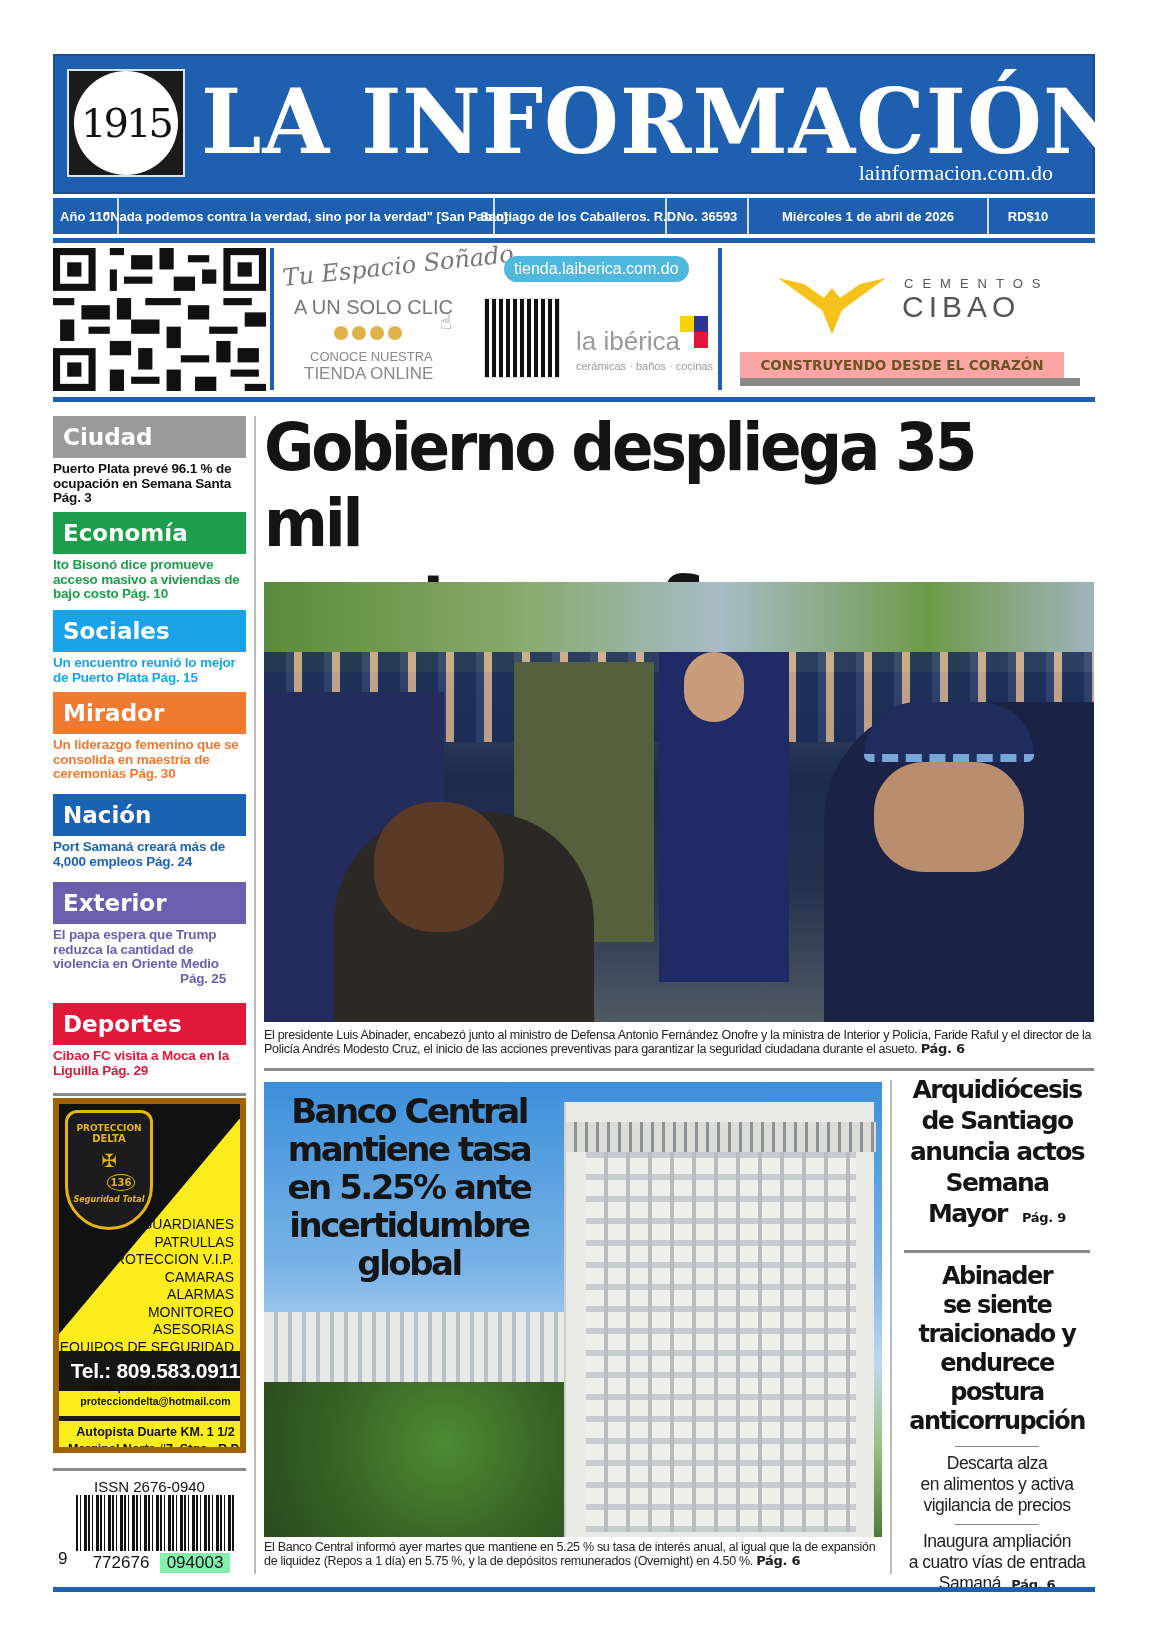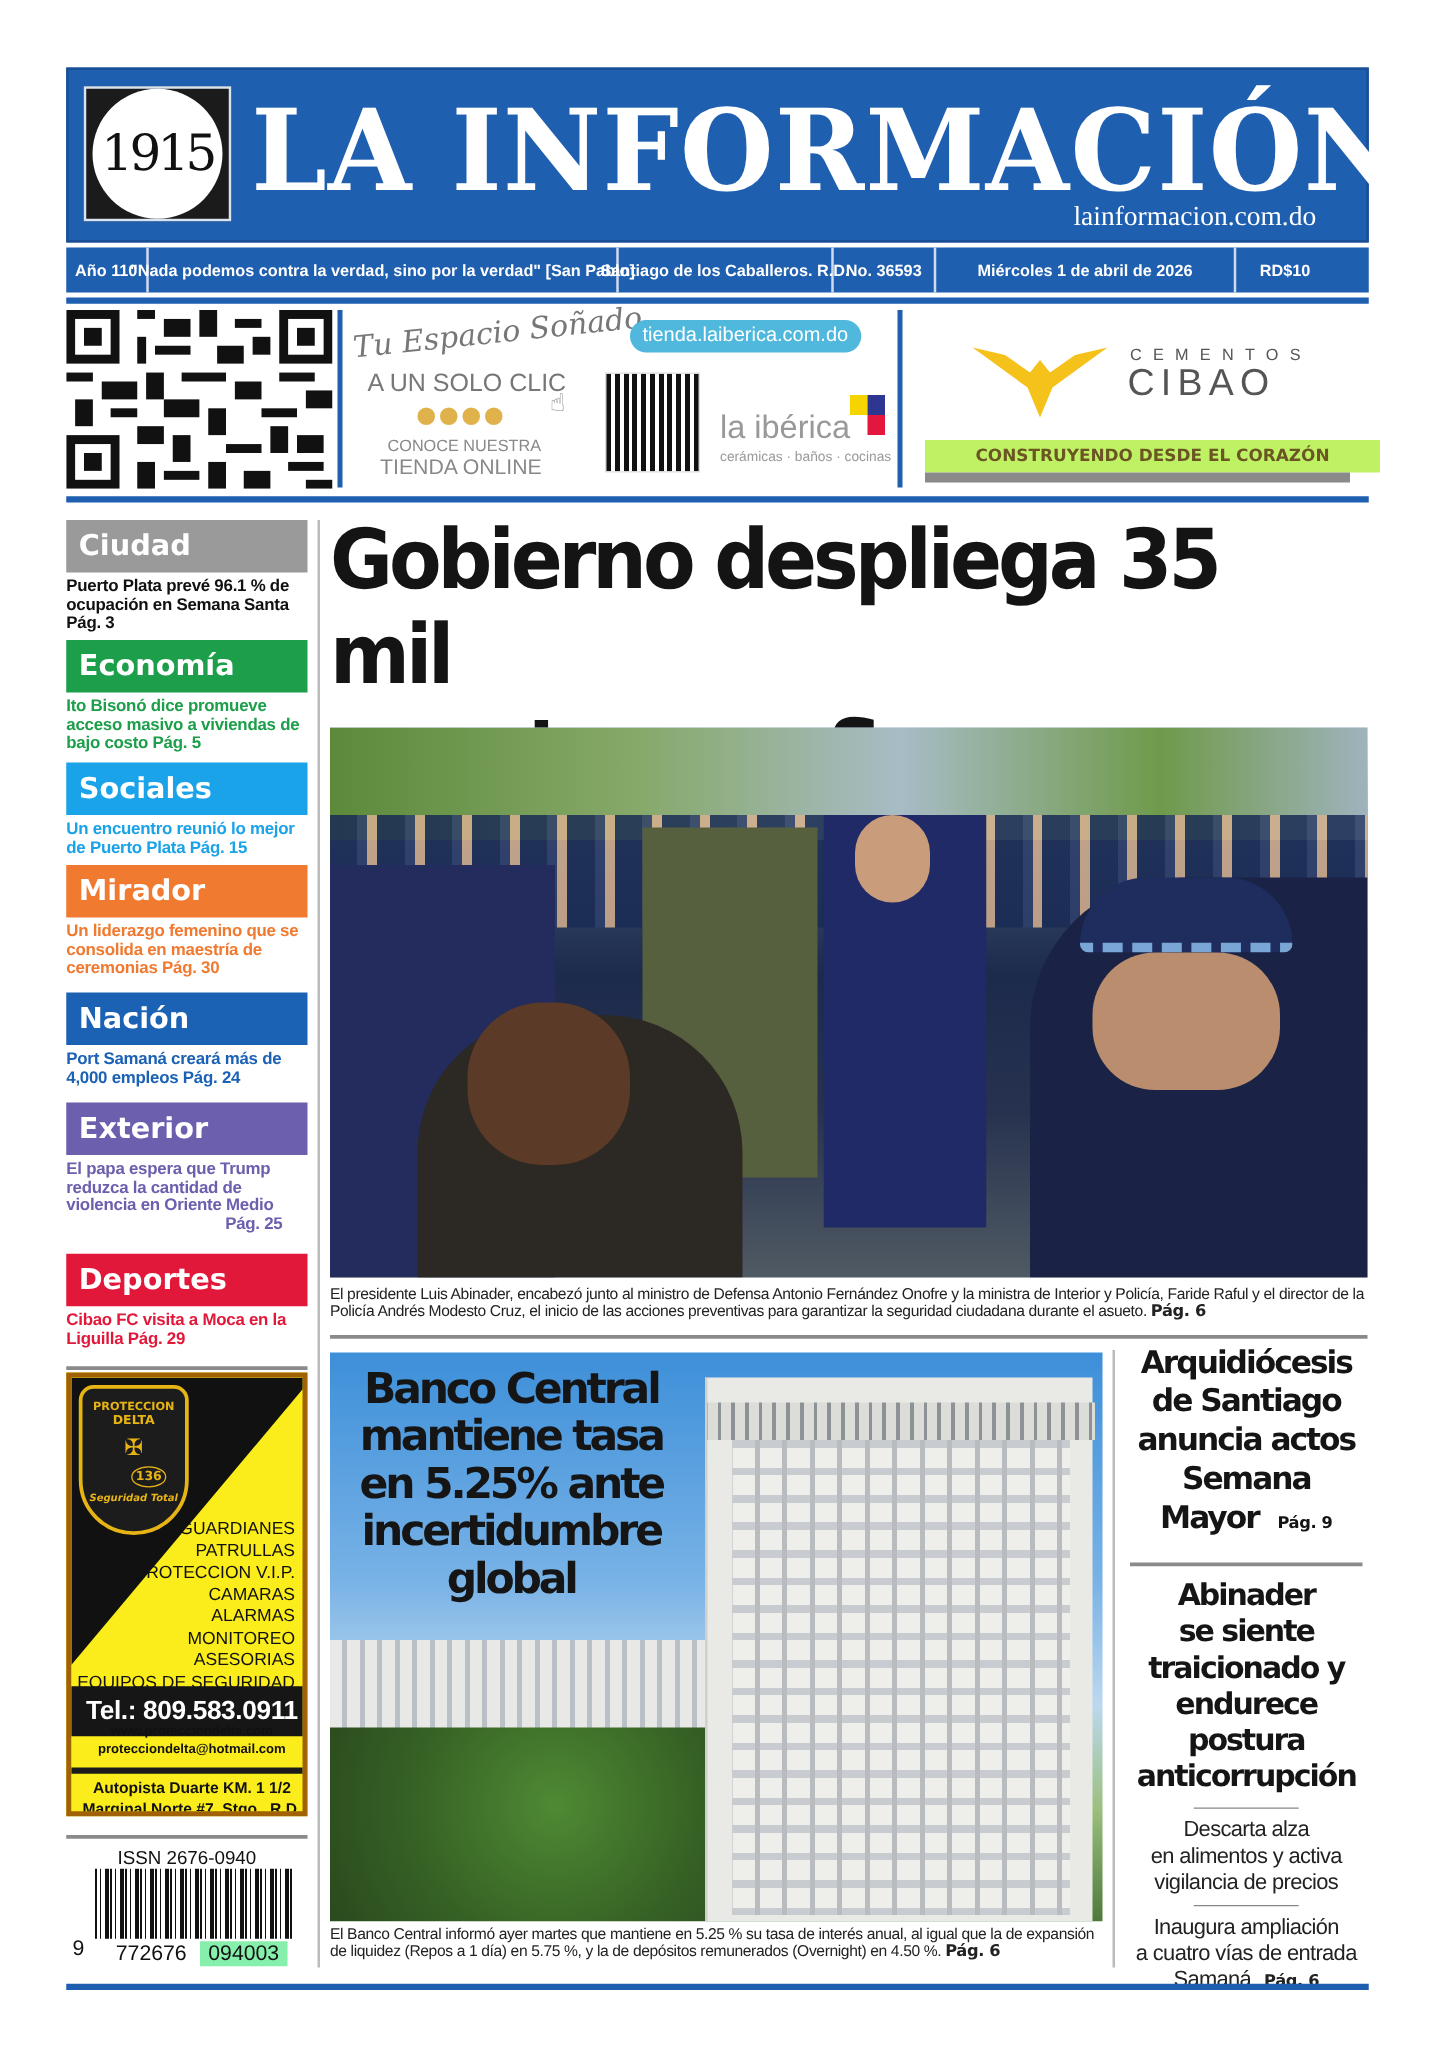--- a/index.html
+++ b/index.html
@@ -48,21 +48,21 @@
 
   
   .rcol { left: 900px; width: 194px; text-align: center; }
   .rhead { font-family: "DejaVu Sans", sans-serif; font-weight: bold; font-size: 25px; line-height: 31px; letter-spacing: -1.6px; color: #151515; }
   .rsub { font-family: "Liberation Sans", sans-serif; font-size: 17.5px; line-height: 21px; color: #222; letter-spacing: -0.5px; }
   .pag-small { font-family: "DejaVu Sans", sans-serif; font-weight: bold; font-size: 13px; letter-spacing: -0.3px; }
   .hr-gray { height: 3px; background: #8a8a8a; }
   .hr-thin { height: 1px; background: #888; }
 
   
-  .delta { left: 53px; top: 1098px; width: 193px; height: 355px; background: #fbec1b; overflow: hidden; border: 4px solid #a16207; }
+  .delta { left: 53px; top: 1098px; width: 193px; height: 355px; background: #fbec1b; overflow: hidden; border: 6px solid #a16207; }
   .delta-black { left: 0; top: 0; width: 193px; height: 230px; background: #111; clip-path: polygon(0 0, 100% 0, 0 100%); }
   .delta-list { right: 6px; top: 112px; text-align: right; font-family: "Liberation Sans", sans-serif; font-size: 14px; line-height: 17.5px; color: #111; }
   .delta-tel { left: 0; top: 247px; width: 193px; height: 40px; background: #161616; color: #fff; font-family: "Liberation Sans", sans-serif; font-weight: bold; font-size: 21px; display: flex; align-items: center; justify-content: center; letter-spacing: -0.3px; }
   .delta-web { left: 0; top: 276px; width: 193px; text-align: center; font-family: "Liberation Sans", sans-serif; font-weight: bold; font-size: 10.5px; line-height: 14px; }
   .delta-addr { left: 0; top: 312px; width: 193px; border-top: 5px solid #1a1a1a; padding-top: 3px; text-align: center; font-family: "Liberation Sans", sans-serif; font-weight: bold; font-size: 12.5px; line-height: 17px; }
 
   .barcode { left: 58px; top: 1495px; width: 185px; height: 80px; }
   .bottom-rule { left: 53px; top: 1587px; width: 1042px; height: 5px; background: #1f5fb0; }
 </style>
 </head>
@@ -158,32 +158,32 @@
 <div class="abs ad-sep" style="left:718px; top:248px; height:142px;"></div>
 
 <div class="abs cibao">
   <div class="abs" style="left:48px; top:24px;">
     <svg width="116" height="64" viewBox="0 0 116 64">
       <path d="M58 64 L48 40 L4 8 L30 14 L50 28 L58 18 L66 28 L86 14 L112 8 L68 40 Z" fill="#f4c21a"></path>
     </svg>
   </div>
   <div class="abs" style="left:178px; top:30px; font-family:'Liberation Sans',sans-serif; font-size:13px; letter-spacing:9px; color:#555;">CEMENTOS</div>
   <div class="abs" style="left:176px; top:44px; font-family:'Liberation Sans',sans-serif; font-size:30px; letter-spacing:5px; color:#555;">CIBAO</div>
-  <div class="abs" style="left:14px; top:106px; width:364px; height:26px; background:#bef264; color:#6b5523; font-family:'DejaVu Sans',sans-serif; font-weight:bold; font-size:13.5px; display:flex; align-items:center; justify-content:center;">CONSTRUYENDO DESDE EL CORAZÓN</div>
+  <div class="abs" style="left:14px; top:106px; width:324px; height:26px; background:#fca5a5; color:#6b5523; font-family:'DejaVu Sans',sans-serif; font-weight:bold; font-size:13.5px; display:flex; align-items:center; justify-content:center;">CONSTRUYENDO DESDE EL CORAZÓN</div>
   <div class="abs" style="left:14px; top:132px; width:340px; height:8px; background:#8a8a8a;"></div>
 </div>
 <div class="abs rule-blue" style="left:53px; top:397px; width:1042px;"></div>
 
 <div class="abs side" style="top:416px;">
   <div class="sec-head" style="background:#9a9a9a;">Ciudad</div>
   <div class="sec-body" style="color:#111;">Puerto Plata prevé 96.1 % de ocupación en Semana Santa Pág. 3</div>
 </div>
 <div class="abs side" style="top:512px;">
   <div class="sec-head" style="background:#1d9e4a;">Economía</div>
-  <div class="sec-body" style="color:#1d9e4a;">Ito Bisonó dice promueve acceso masivo a viviendas de bajo costo  Pág. 5</div>
+  <div class="sec-body" style="color:#1d9e4a;">Ito Bisonó dice promueve acceso masivo a viviendas de bajo costo  Pág. 10</div>
 </div>
 <div class="abs side" style="top:610px;">
   <div class="sec-head" style="background:#1aa3e8;">Sociales</div>
   <div class="sec-body" style="color:#1aa3e8;">Un encuentro reunió lo mejor de Puerto Plata Pág. 15</div>
 </div>
 <div class="abs side" style="top:692px;">
   <div class="sec-head" style="background:#f07a30;">Mirador</div>
   <div class="sec-body" style="color:#f07a30;">Un liderazgo femenino que se consolida en maestría de ceremonias Pág. 30</div>
 </div>
 <div class="abs side" style="top:794px;">

